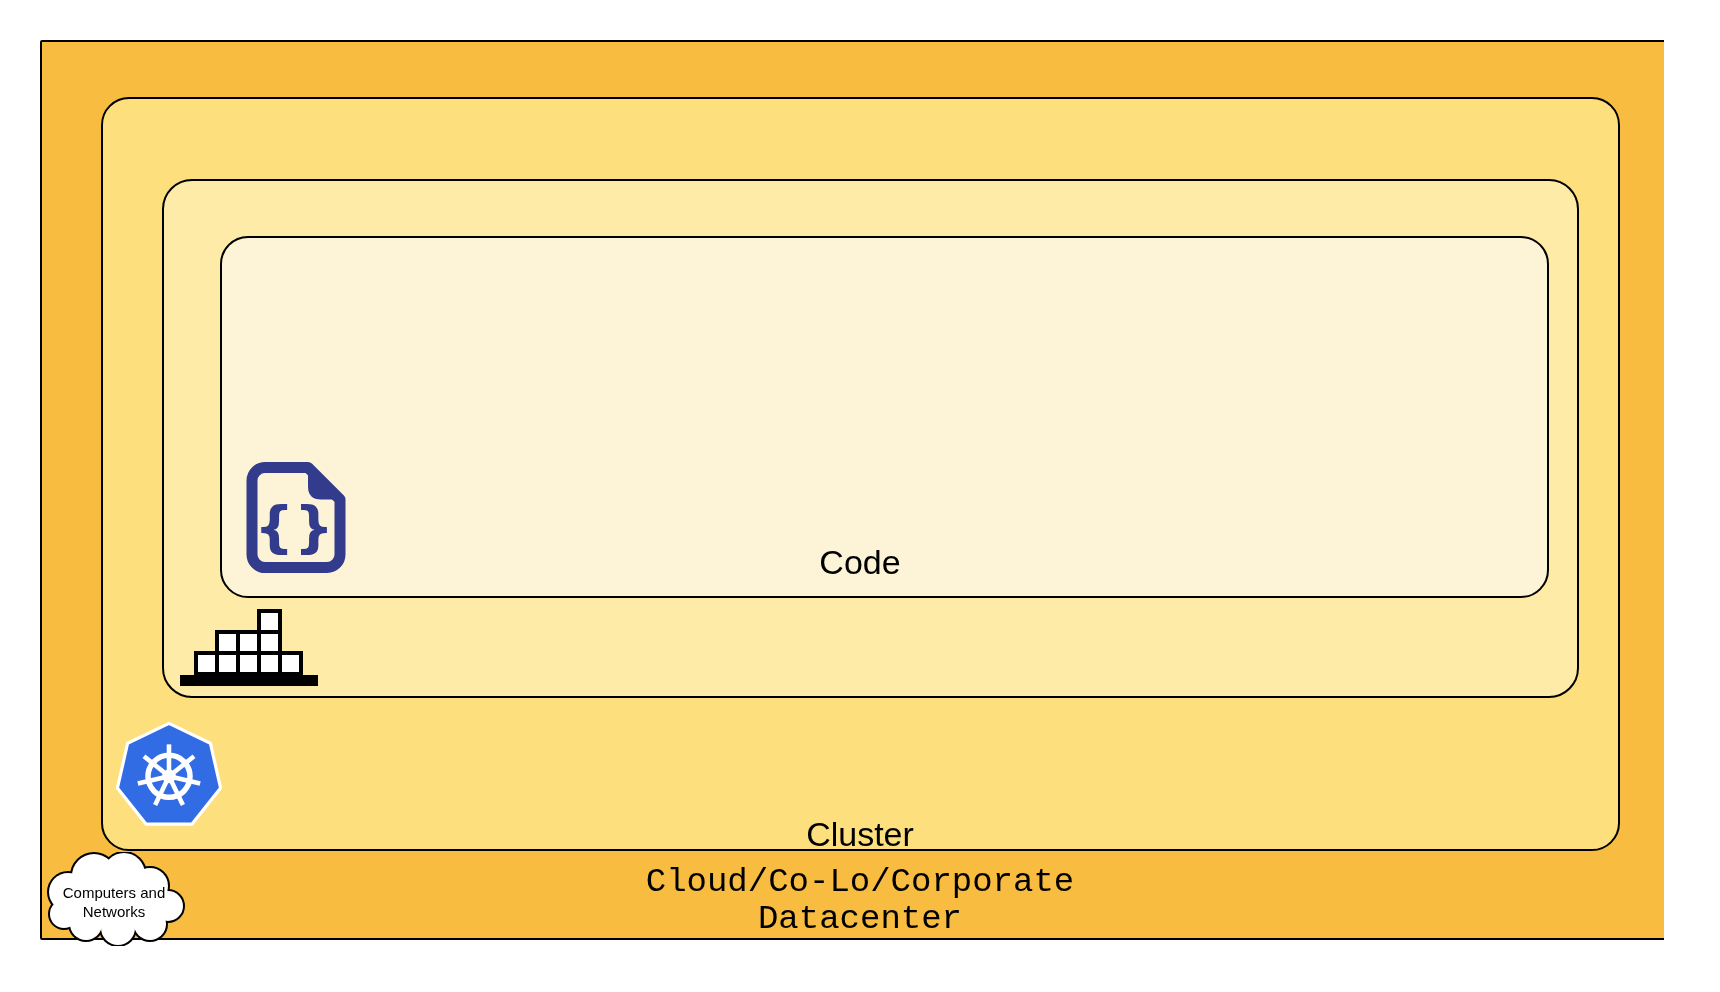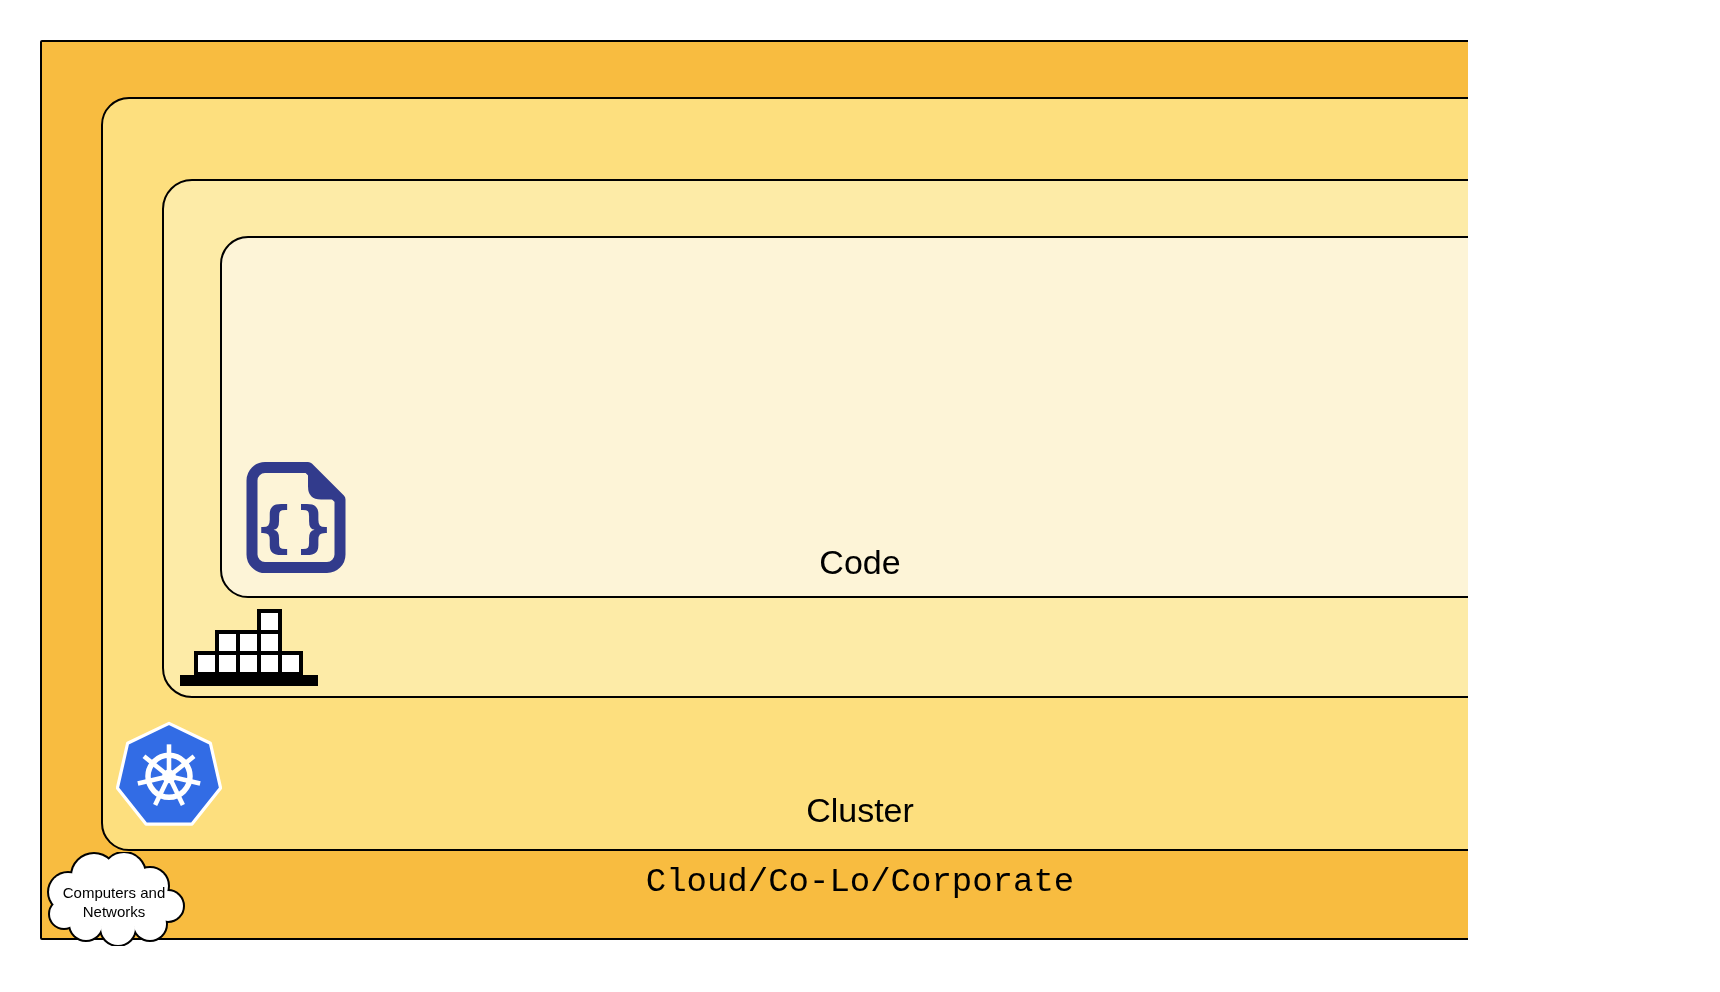--- a/index.html
+++ b/index.html
@@ -1,35 +1,35 @@
 <!DOCTYPE html>
 <html style="--canvas: #FFFFFF; --outline: #000000; --layer-datacenter: #F8BC40; --layer-cluster: #FDDF7E; --layer-container: #FDEBA7; --layer-code: #FDF4D7; --icon-navy: #323B8C; --kubernetes-blue: #326CE5; --icon-block-fill: #FFFFFF;"><head>
 <meta charset="utf-8">
 <style>
   html,body{margin:0;padding:0;background:#fff;}
   .canvas{
     position:relative;
-    width:1468px;height:992px;
+    width:1664px;height:992px;
     background:var(--canvas,#fff);
     font-family:"Liberation Sans",sans-serif;
     overflow:hidden;
   }
   .layer{position:absolute;box-sizing:border-box;border:2.5px solid var(--outline,#000);}
   .layer-datacenter{left:40px;top:40px;width:1640px;height:900px;background:var(--layer-datacenter);border-radius:2px;}
   .layer-cluster{left:101px;top:97px;width:1519px;height:754px;background:var(--layer-cluster);border-radius:28px;}
   .layer-container{left:162px;top:179px;width:1417px;height:519px;background:var(--layer-container);border-radius:30px;}
   .layer-code{left:220px;top:236px;width:1329px;height:362px;background:var(--layer-code);border-radius:28px;}
 
   .layer-label{
     position:absolute;left:40px;width:1640px;
     text-align:center;font-size:34px;line-height:37px;color:#000;
   }
   .label-code{top:544px;}
   .label-container{top:644px;}
-  .label-cluster{top:792px;}
+  .label-cluster{top:816px;}
   .label-datacenter{top:864px;font-family:Liberation Mono, monospace;}
 
   .icon{position:absolute;}
   .icon-code{left:238px;top:455px;width:116px;height:125px;}
   .icon-container{left:179px;top:605px;width:141px;height:82px;}
   .icon-k8s{left:116px;top:711px;width:106px;height:127px;}
   .icon-cloud{left:42px;top:852px;width:144px;height:94px;}
 
   .cloud-text{font-family:"Liberation Sans",sans-serif;font-size:15px;fill:#000;}
   .braces-text{font-family:"DejaVu Sans",sans-serif;font-weight:bold;font-size:56px;fill:var(--icon-navy);}
@@ -41,20 +41,21 @@
 
   <div class="layer layer-datacenter"></div>
   <div class="layer layer-cluster"></div>
   <div class="layer layer-container"></div>
   <div class="layer layer-code"></div>
 
   <div class="layer-label label-code">Code</div>
   <div class="layer-label label-cluster">Cluster</div>
   <div class="layer-label label-datacenter">
     <div>Cloud/Co-Lo/Corporate</div>
+    <div>Datacenter</div>
   </div>
 
   <svg class="icon icon-code" viewBox="0 0 116 124">
     <path d="M 70 12 H 27 a 13 13 0 0 0 -13 13 v 74 a 13 13 0 0 0 13 13 h 62 a 13 13 0 0 0 13 -13 V 44 Z" fill="none" stroke="var(--icon-navy)" stroke-width="11" stroke-linejoin="round"></path>
     <path d="M 70 10 v 21 q 0 13 13 13 h 21 Z" fill="var(--icon-navy)"></path>
     <text class="braces-text" x="56" y="90" text-anchor="middle">{}</text>
   </svg>
 
   <svg class="icon icon-container" viewBox="0 0 141 82">
     <g stroke="var(--outline)" stroke-width="4" fill="var(--icon-block-fill)">

